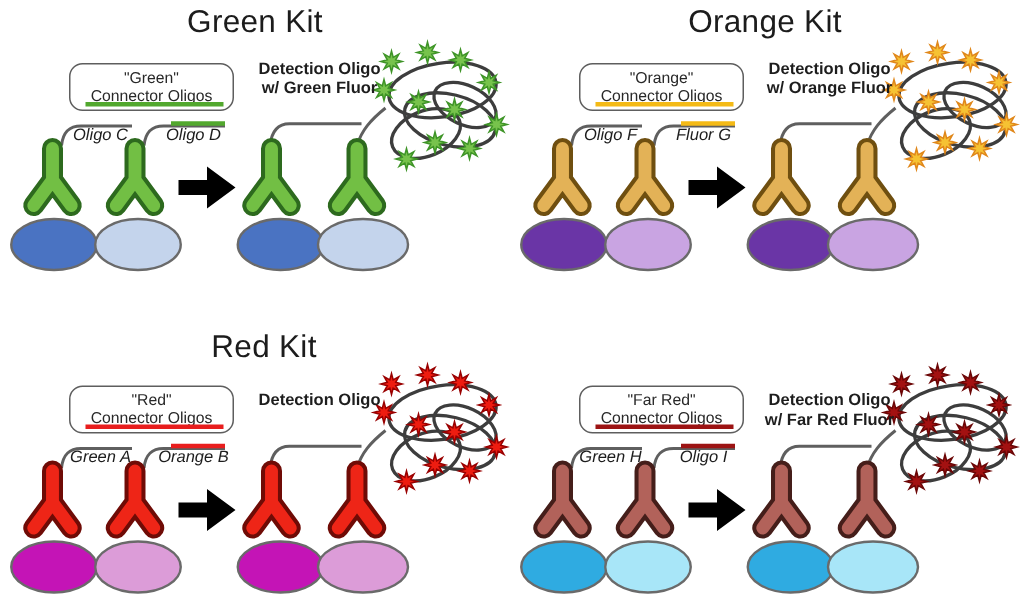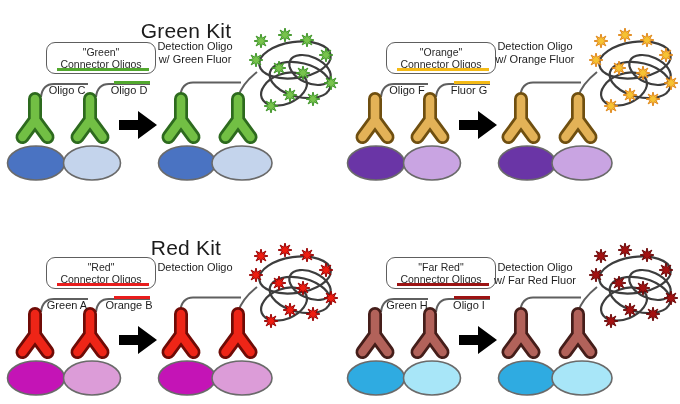--- a/index.html
+++ b/index.html
@@ -3,50 +3,50 @@
 <meta charset="utf-8">
 <style>
   html,body{margin:0;padding:0;background:#fff;}
   .canvas{
     position:relative;width:680px;height:404px;background:#fff;
     font-family:"Liberation Sans",sans-serif;overflow:hidden;
   }
   .quadrant{position:absolute;width:340px;height:202px;--dy:0px;--tdy:0px;--ddy:0px;}
   .q0{left:0;top:0;}
   .q1{left:340px;top:0;}
-  .q2{left:0;top:202px;}
+  .q2{left:0;top:202px;padding-left:12px;}
   .q3{left:340px;top:202px;}
   .row-b{--dy:13px;--tdy:15px;--ddy:19px;}
   .kit-title{
     position:absolute;top:calc(3px + var(--tdy));left:0;width:100%;
-    margin:16px;text-align:center;font-size:21px;font-weight:500;
+    margin:0;text-align:center;font-size:21px;font-weight:500;
     color:#1c1c1c;letter-spacing:.2px;
   }
   .art{position:absolute;left:0;top:0;width:340px;height:202px;}
   .row-b .art{transform:translateY(13px);}
   .connector-box{
     position:absolute;left:46px;top:calc(42px + var(--dy));
     width:110px;height:32px;box-sizing:border-box;
     border:1.6px solid #5e5e5e;border-radius:9px;background:#fff;
     text-align:center;font-size:10.5px;line-height:1.2;padding-top:2.5px;
     color:#282828;
   }
   .box-underline{
     position:absolute;left:10px;right:6px;bottom:2px;height:2.6px;
     background:var(--acc);
   }
   .oligo-label{
     position:absolute;top:calc(85px + var(--dy));width:52px;
-    text-align:center;font-size:11px;color:#1d1d1d;line-height:1;
+    text-align:center;font-size:11px;color:#1d1d1d;line-height:1;font-style:italic;
   }
   .oligo-label.left{left:41px;}
   .oligo-label.right{left:103px;}
   .detection-text{
-    position:absolute;left:148px;top:calc(40px + var(--ddy));width:94px;
-    text-align:center;font-size:11px;line-height:1.18;color:#1d1d1d;
+    position:absolute;left:166px;top:calc(40px + var(--ddy));width:94px;
+    text-align:center;font-size:11px;line-height:1.18;color:#1d1d1d;font-weight:bold;
   }
   .defs-svg{position:absolute;width:0;height:0;overflow:hidden;}
 </style>
 </head>
 <body>
 
 <svg class="defs-svg" aria-hidden="true">
   <defs>
     <g id="ab">
       <path d="M0,3 L0,24 M-12.5,41 L0,24 L12.5,41" fill="none" style="stroke:var(--abo);" stroke-width="14" stroke-linecap="round" stroke-linejoin="round"></path>
@@ -122,20 +122,21 @@
     </div>
     <span class="oligo-label left">Oligo C</span>
     <span class="oligo-label right">Oligo D</span>
     <div class="detection-text">
       <div>Detection Oligo</div>
       <div>w/ Green Fluor</div>
     </div>
   </section>
 
   <section class="quadrant q1" style="--ab: #e3b257; --abo: #6f4f10; --c1: #6a35a6; --c2: #c9a4e2; --acc: #f4ba16; --star: #f6c233; --staro: #e0871a;">
+    <h2 class="kit-title">Orange Kit</h2>
     <svg class="art" viewBox="0 0 340 202">
         <use href="#kit-art"></use>
       </svg>
     <div class="connector-box">
       <div>"Orange"</div>
       <div>Connector Oligos</div>
       <div class="box-underline"></div>
     </div>
     <span class="oligo-label left">Oligo F</span>
     <span class="oligo-label right">Fluor G</span>

